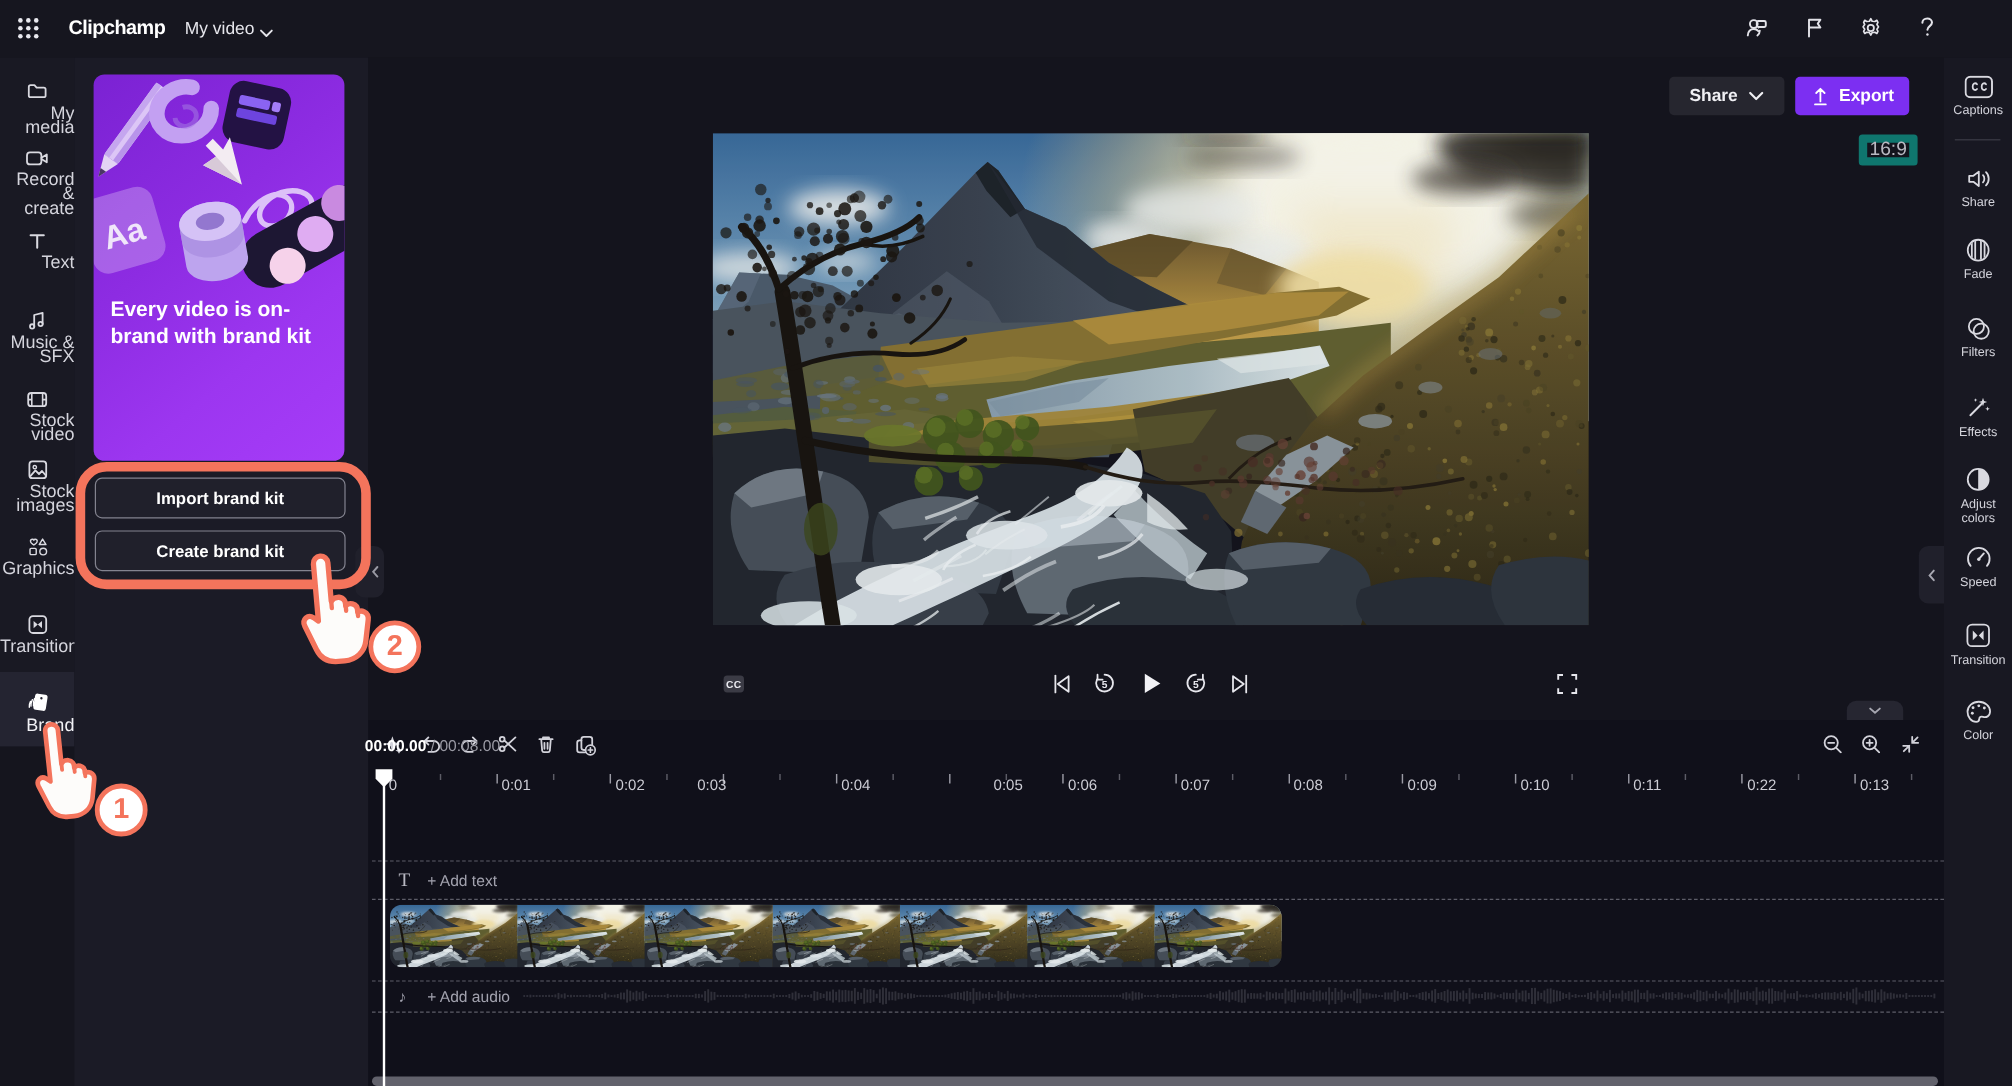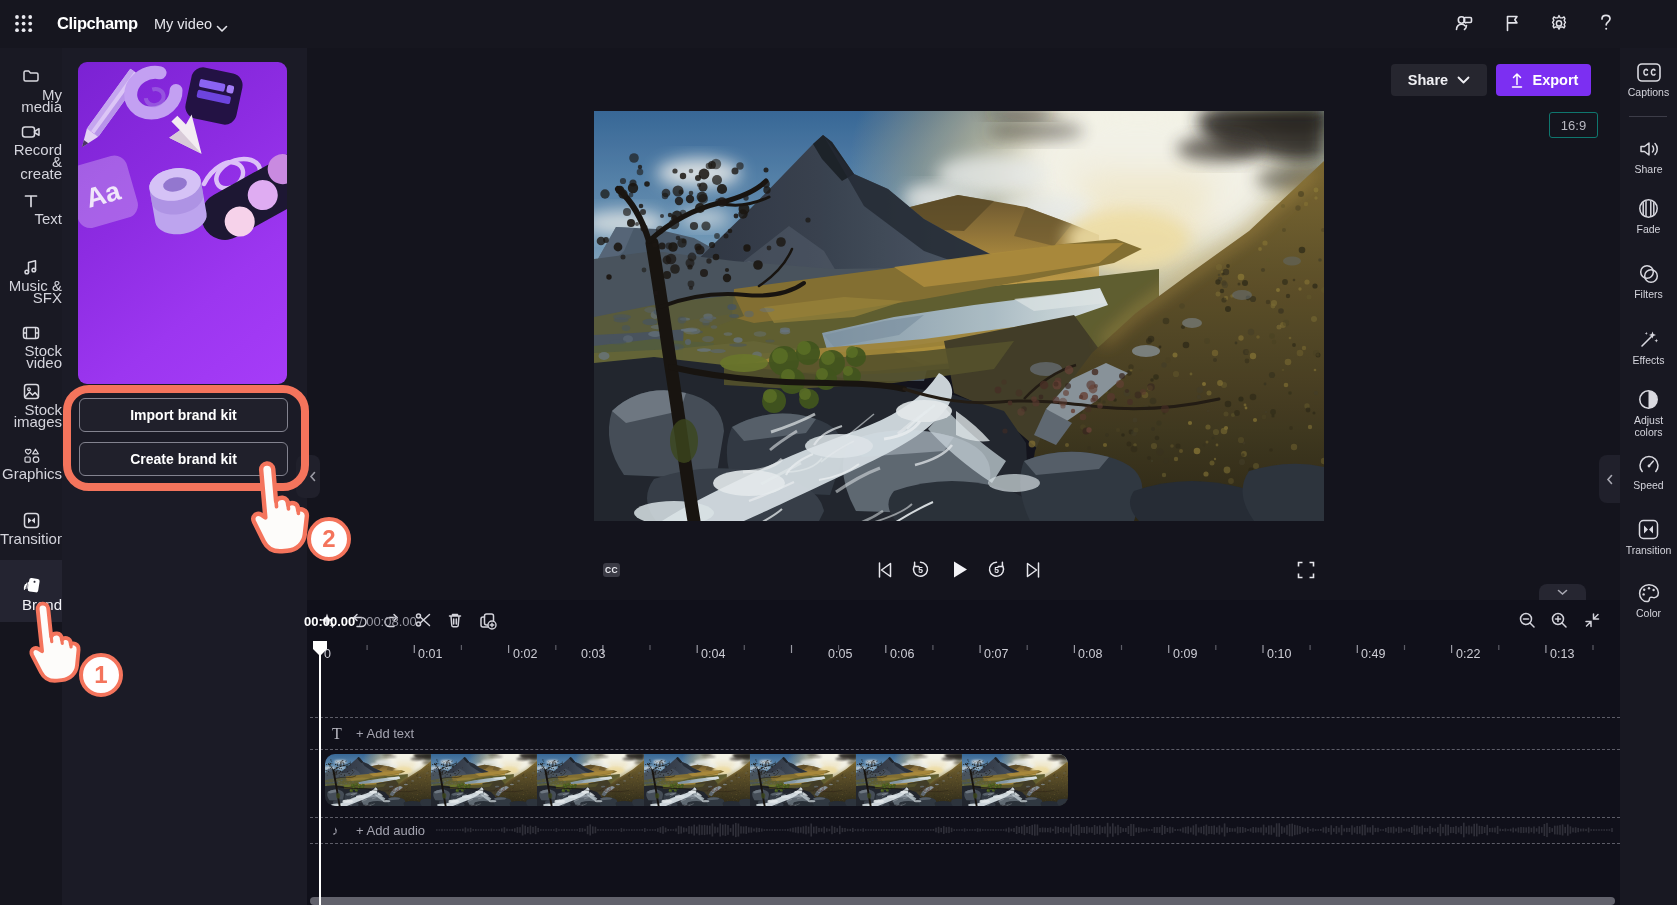--- a/index.html
+++ b/index.html
@@ -10,21 +10,21 @@
 .sideitem{position:absolute;left:0;width:62px;text-align:right;color:#d4d4dc;font-size:15px}
 .sideitem svg{display:block;margin:0 auto 4px auto}
 .panel{position:absolute;left:62px;top:48px;width:245px;height:857px;background:#1b1b26}
 .main{position:absolute;left:307px;top:48px;width:1313px;height:552px;background:#14141d}
 .rightbar{position:absolute;left:1620px;top:48px;width:57px;height:857px;background:#181822}
 .rightitem{position:absolute;width:57px;text-align:center;color:#d4d4dc;font-size:10.5px}
 .rightitem svg{display:block;margin:0 auto 4px auto}
 .timeline{position:absolute;left:307px;top:600px;width:1313px;height:305px;background:#10101a}
 .btn-share{position:absolute;left:1391px;top:64px;width:96px;height:32px;background:#26262f;border-radius:4px;color:#f0f0f4;font-size:14.5px;font-weight:700;display:flex;align-items:center;justify-content:center;gap:9px}
 .btn-export{position:absolute;left:1496px;top:64px;width:95px;height:32px;background:#7c2ff2;border-radius:4px;color:#fff;font-size:14.5px;font-weight:700;display:flex;align-items:center;justify-content:center;gap:8px}
-.ratio{position:absolute;left:1549px;top:112px;width:49px;height:26px;border:1px solid #0f766e;border-radius:3px;color:#b9b9c2;font-size:13px;display:flex;align-items:center;justify-content:center}
+.ratio{position:absolute;left:1549px;top:112px;width:49px;height:26px;border:7px solid #0f766e;border-radius:3px;color:#b9b9c2;font-size:16px;display:flex;align-items:center;justify-content:center}
 .ccbadge{position:absolute;left:603px;top:563px;width:17px;height:14px;background:#3b3b45;border-radius:3px;color:#ececf2;font-size:8.5px;font-weight:700;display:flex;align-items:center;justify-content:center;letter-spacing:.3px}
 .card{position:absolute;left:78px;top:62px;width:209px;height:322px;border-radius:9px;overflow:hidden;background:linear-gradient(140deg,#7b22d3 0%,#8d2ce2 40%,#9c36f0 70%,#a63cf8 100%)}
 .card h3{position:absolute;left:14px;top:184px;width:190px;color:#fff;font-size:17.5px;line-height:23px;font-weight:700}
 .card p{position:absolute;left:14px;top:232px;width:200px;color:#fff;font-size:14.5px;line-height:18.4px;font-weight:400}
 .kitbtn{position:absolute;left:79px;width:209px;height:34px;border:1px solid #83838f;border-radius:6px;color:#fff;font-size:14px;font-weight:700;display:flex;align-items:center;justify-content:center;background:#20202b}
 .ring{position:absolute;left:63px;top:385px;width:246px;height:106px;border:8px solid #f4745c;border-radius:26px}
 .badge{position:absolute;width:44px;height:44px;border-radius:50%;background:#fff;border:4.5px solid #f4745c;color:#f4745c;font-size:24px;font-weight:700;display:flex;align-items:center;justify-content:center}
 .tl-ico{position:absolute;top:612px}
 .rlab{position:absolute;top:647px;color:#cdcdd5;font-size:12.5px}
 .dash{position:absolute;left:310px;width:1310px;height:0;border-top:1px dashed #5d5d68}
@@ -196,20 +196,21 @@
         <rect x="-6" y="98" width="62" height="64" rx="13" fill="#ffffff" opacity="0.26"></rect>
         <text x="25" y="142" font-family="Liberation Sans" font-size="27" font-weight="700" fill="#f0e6fa" text-anchor="middle">Aa</text>
       </g>
       <g transform="rotate(-10 101 139)">
         <path d="M74 122 a26 16 0 0 1 52 0 l0 34 a26 16 0 0 1 -52 0 Z" fill="#bda4ee"></path>
         <path d="M74 122 a26 16 0 0 0 52 0 l0 14 a26 16 0 0 1 -52 0 Z" fill="#a88cdf" opacity="0.7"></path>
         <ellipse cx="100" cy="122" rx="26" ry="16" fill="#d5c2f6"></ellipse>
         <ellipse cx="100" cy="122" rx="12" ry="7" fill="#9377cf"></ellipse>
       </g>
     </svg>
+    <h3>Every video is on-<br>brand with brand kit</h3>
   </div>
 <div class="kitbtn" style="top:398px">Import brand kit</div>
 <div class="kitbtn" style="top:442px">Create brand kit</div>
 <div class="main"></div>
 <div class="btn-share">
     <span>Share</span>
     <svg width="13" height="8" viewBox="0 0 13 8" fill="none">
       <path d="M1.5 1.5 L6.5 6.5 L11.5 1.5" stroke="#f0f0f4" stroke-width="1.8" stroke-linecap="round" stroke-linejoin="round" fill="none"></path>
     </svg>
   </div>
@@ -1041,21 +1042,21 @@
 <div class="rlab" style="left:418px">0:01</div>
 <div class="rlab" style="left:513px">0:02</div>
 <div class="rlab" style="left:581px">0:03</div>
 <div class="rlab" style="left:701px">0:04</div>
 <div class="rlab" style="left:828px">0:05</div>
 <div class="rlab" style="left:890px">0:06</div>
 <div class="rlab" style="left:984px">0:07</div>
 <div class="rlab" style="left:1078px">0:08</div>
 <div class="rlab" style="left:1173px">0:09</div>
 <div class="rlab" style="left:1267px">0:10</div>
-<div class="rlab" style="left:1361px">0:49</div>
+<div class="rlab" style="left:1361px">0:11</div>
 <div class="rlab" style="left:1456px">0:22</div>
 <div class="rlab" style="left:1550px">0:13</div>
 <div class="dash" style="top:717px"></div>
 <div class="dash" style="top:749px"></div>
 <div class="dash" style="top:817px"></div>
 <div class="dash" style="top:843px"></div>
 <div class="trtext" style="left:332px;top:725px;font-size:16px;color:#b8b8c2;font-family:'Liberation Serif',serif">T</div>
 <div class="trtext" style="left:356px;top:726px">+ Add text</div>
 <div class="trtext" style="left:332px;top:823px;font-size:13px">♪</div>
 <div class="trtext" style="left:356px;top:823px">+ Add audio</div>

